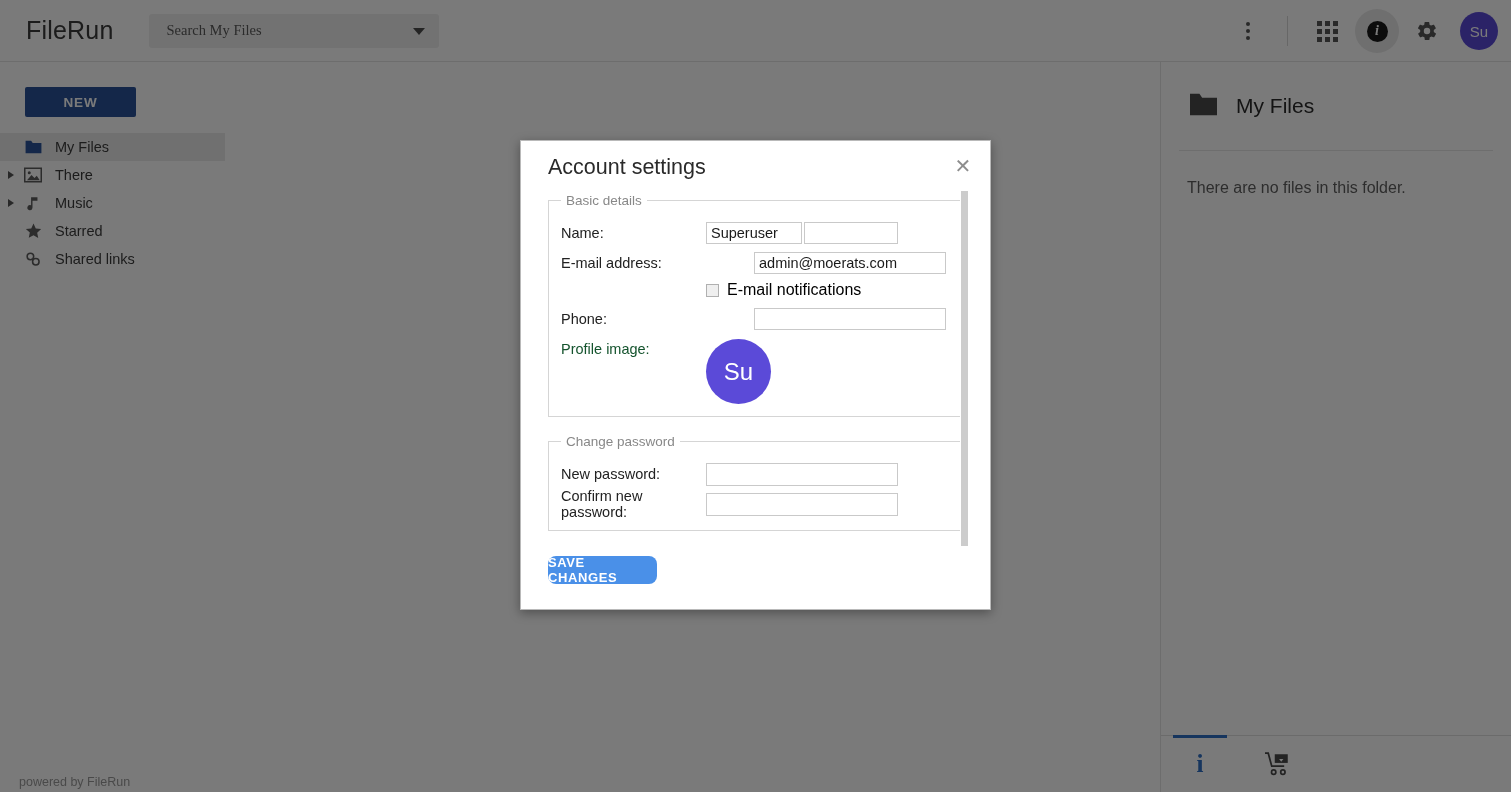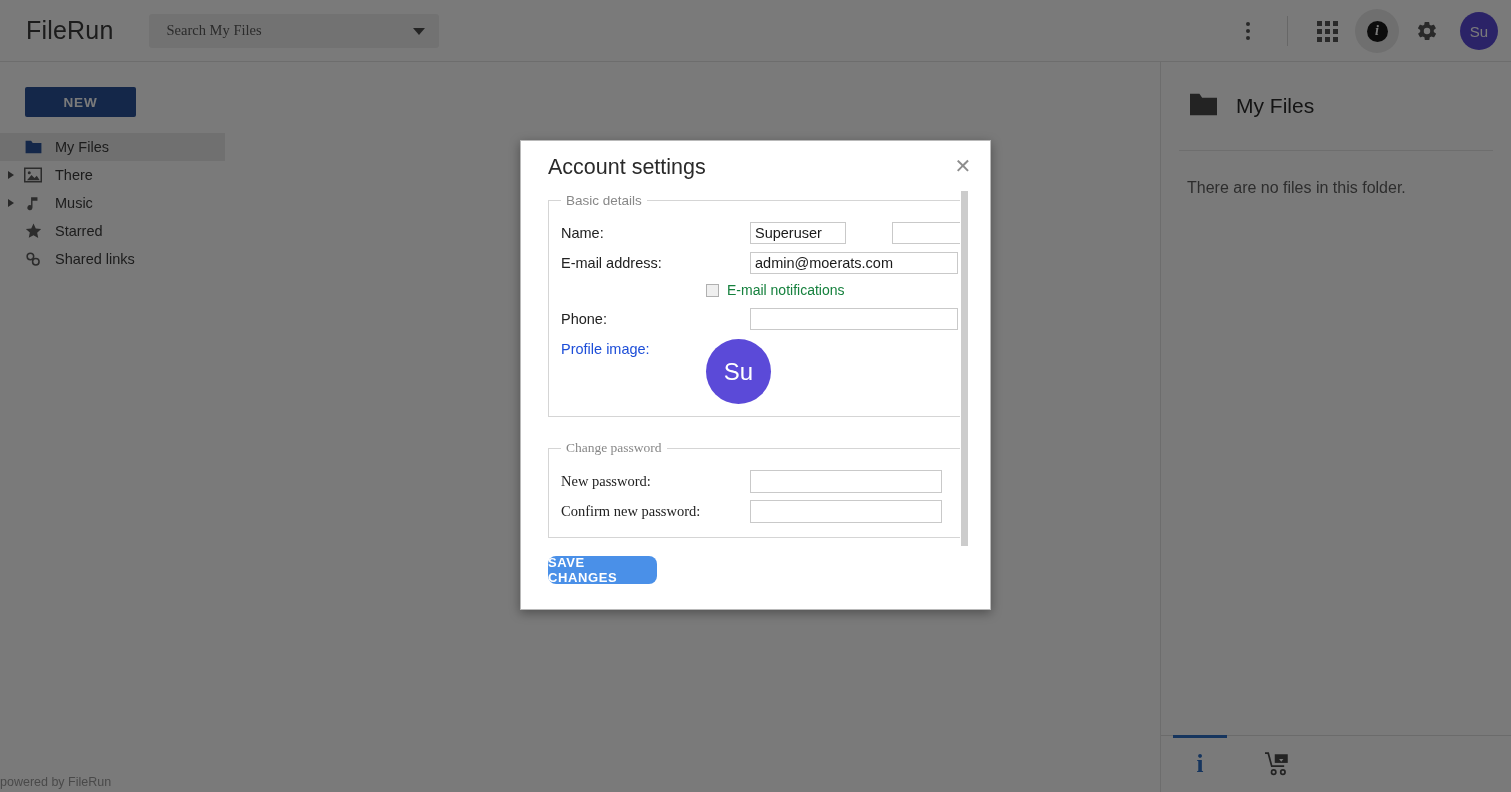--- a/index.html
+++ b/index.html
@@ -81,21 +81,21 @@
     position: absolute; left: 8px; width: 0; height: 0;
     border-top: 4.5px solid transparent; border-bottom: 4.5px solid transparent;
     border-left: 6px solid #555;
   }
   .nav-icon { width: 22px; display: flex; align-items: center; justify-content: flex-start; }
   .nav-label { margin-left: 9px; }
 
   
   .content { position: absolute; left: 225px; top: 62px; right: 351px; bottom: 0; background: #fff; }
   .powered {
-    position: absolute; left: 0; bottom: 3px; font-size: 12.5px; color: #9a9a9a;
+    position: absolute; left: 19px; bottom: 3px; font-size: 12.5px; color: #9a9a9a;
   }
 
   
   .rightpanel {
     position: absolute; right: 0; top: 62px; width: 351px; bottom: 0;
     background: #ffffff; border-left: 1px solid #e3e3e3;
   }
   .rp-head { display: flex; align-items: center; height: 88px; padding-left: 26px; }
   .rp-title { font-size: 21px; color: #2b2b2b; margin-left: 16px; }
   .rp-sep { height: 1px; background: #e6e6e6; margin: 0 18px; }
@@ -146,44 +146,44 @@
   }
   .scrollthumb {
     position: absolute; left: 1px; top: 0px; width: 7px; height: 355px;
     background: #cccccc;
   }
 
   fieldset {
     border: 1px solid #d5d5d5; padding: 9px 12px 12px 12px; position: relative;
   }
   legend { font-size: 13.5px; color: #888888; padding: 0 5px; }
-  .row { display: flex; align-items: center; height: 28px; margin-top: 2px; gap: 44px; }
+  .row { display: flex; align-items: center; height: 28px; margin-top: 2px; }
   .row .lbl { width: 145px; font-size: 14.5px; color: #222222; }
   .inp {
     height: 22px; border: 1px solid #c9c9c9; background: #fff;
     font-size: 14.5px; color: #1a1a1a; padding: 0 4px;
     display: flex; align-items: center; font-family: "Liberation Sans", sans-serif;
   }
   .inp.name-first { width: 96px; }
   .inp.name-last { width: 94px; margin-left: 2px; }
-  .inp.wide { width: 208px; }
+  .inp.wide { width: 192px; margin-left: 48px; }
   .inp.pw { width: 192px; height: 23px; }
   .cb-row { display: flex; align-items: center; height: 26px; padding-left: 145px; }
   .checkbox {
     width: 13px; height: 13px; border: 1px solid #b0b0b0; background: #efefef;
   }
-  .cb-label { font-size: 14px; color: #15803d; margin-left: 8px; }
+  .cb-label { font-size: 16px; color: #000000; margin-left: 8px; }
   .pi-row { display: flex; margin-top: 6px; }
-  .pi-lbl { width: 145px; font-size: 14.5px; color: #1d4ed8; padding-top: 2px; }
+  .pi-lbl { width: 145px; font-size: 14.5px; color: #14532d; padding-top: 2px; }
   .avatar-big {
     width: 65px; height: 65px; border-radius: 50%; background: #5b4ad8;
     color: #ffffff; font-size: 24px; display: flex; align-items: center;
     justify-content: center;
   }
-  .fs-pass { margin-top: 23px; font-family: Liberation Serif, serif; }
+  .fs-pass { margin-top: 17px; }
   .save-btn {
     position: absolute; left: 548px; top: 556px; width: 109px; height: 28px;
     background: #4a90e8; color: #ffffff; font-size: 13px; font-weight: bold;
     letter-spacing: .6px; display: flex; align-items: center;
     justify-content: center; border-radius: 8px;
   }
 </style>
 </head>
 <body>
 

